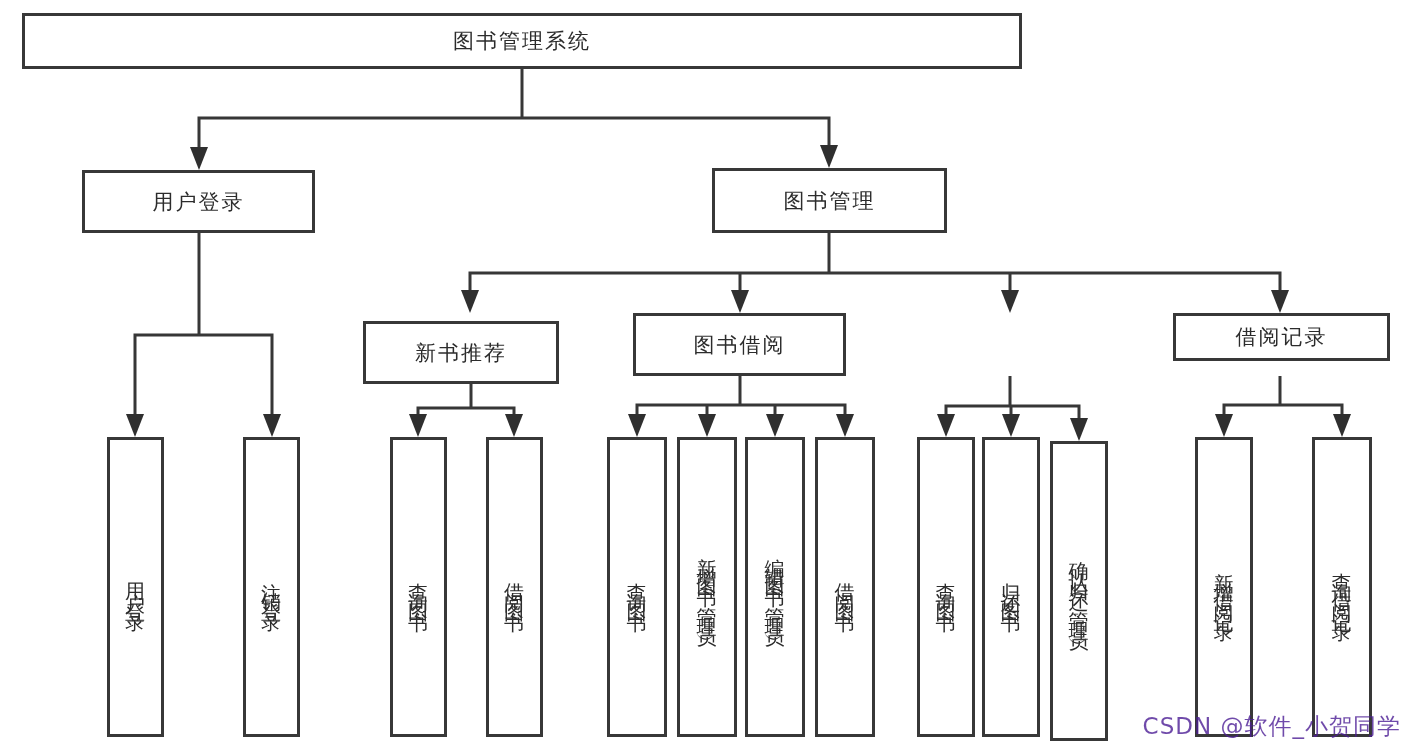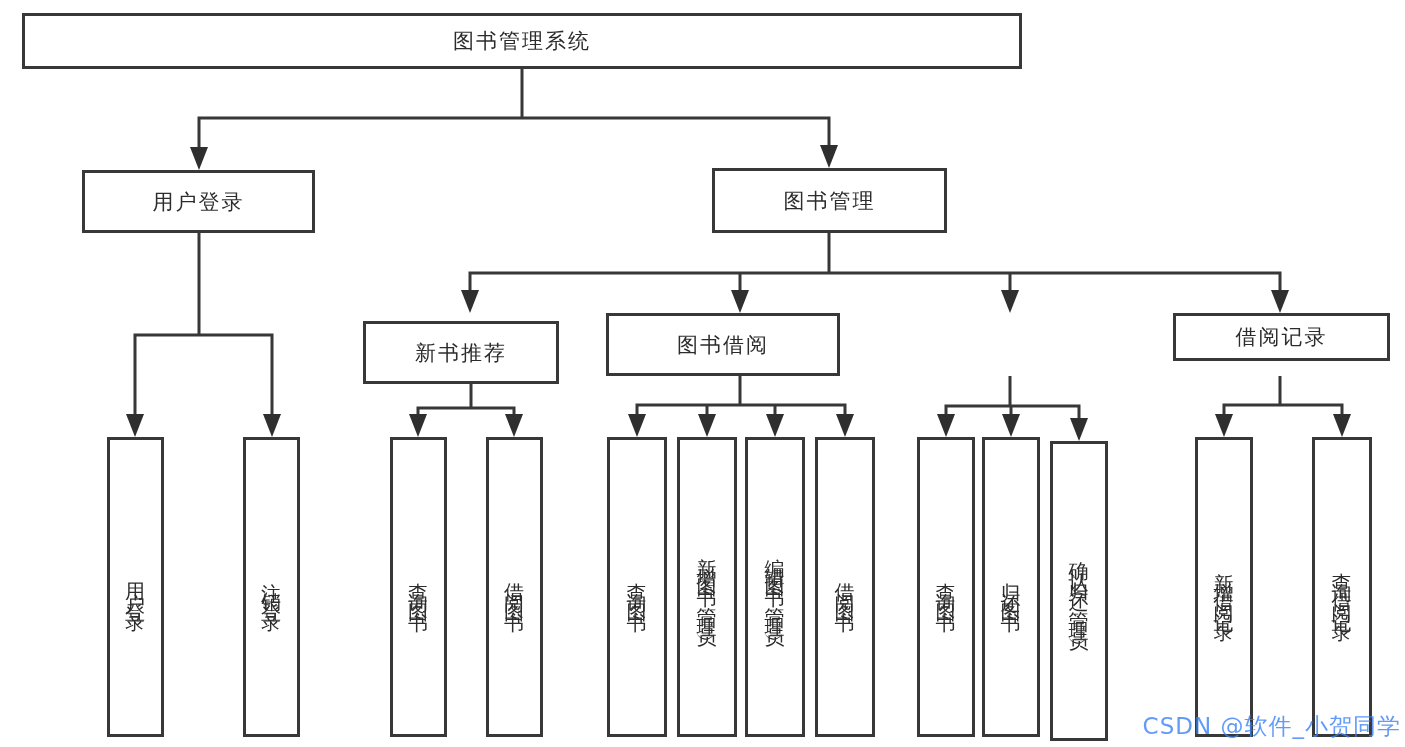--- a/index.html
+++ b/index.html
@@ -17,21 +17,21 @@
     display:flex;align-items:center;justify-content:center;
     color:#2c2c2c;
   }
   .h{font-size:21px;letter-spacing:2px;white-space:nowrap;}
   .v{
     writing-mode:vertical-rl;text-orientation:mixed;
     font-size:20px;letter-spacing:10px;line-height:1;
   }
   .watermark{
     position:absolute;right:4px;bottom:5px;
-    font-size:23px;letter-spacing:1px;color:#3b82f6;opacity:.8;
+    font-size:23px;letter-spacing:1px;color:#4c1d95;opacity:.8;
     white-space:nowrap;
   }
 </style>
 </head>
 <body>
 
 <div class="stage">
 
   <svg class="wires" width="1405" height="747" viewBox="0 0 1405 747" xmlns="http://www.w3.org/2000/svg">
 
@@ -88,21 +88,21 @@
   <div class="node h" style="left:82px;top:170px;width:233px;height:63px">
     <span>用户登录</span>
   </div>
   <div class="node h" style="left:712px;top:168px;width:235px;height:65px">
     <span>图书管理</span>
   </div>
 
   <div class="node h" style="left:363px;top:321px;width:196px;height:63px">
     <span>新书推荐</span>
   </div>
-  <div class="node h" style="left:606px;top:313px;width:234px;height:63px">
+  <div class="node h" style="left:633px;top:313px;width:213px;height:63px">
     <span>图书借阅</span>
   </div>
   <div class="node h" style="left:1173px;top:313px;width:217px;height:48px">
     <span>借阅记录</span>
   </div>
 
   <div class="node v" style="left:107px;top:437px;width:57px;height:300px">
     <span>用户登录</span>
   </div>
   <div class="node v" style="left:243px;top:437px;width:57px;height:300px">

